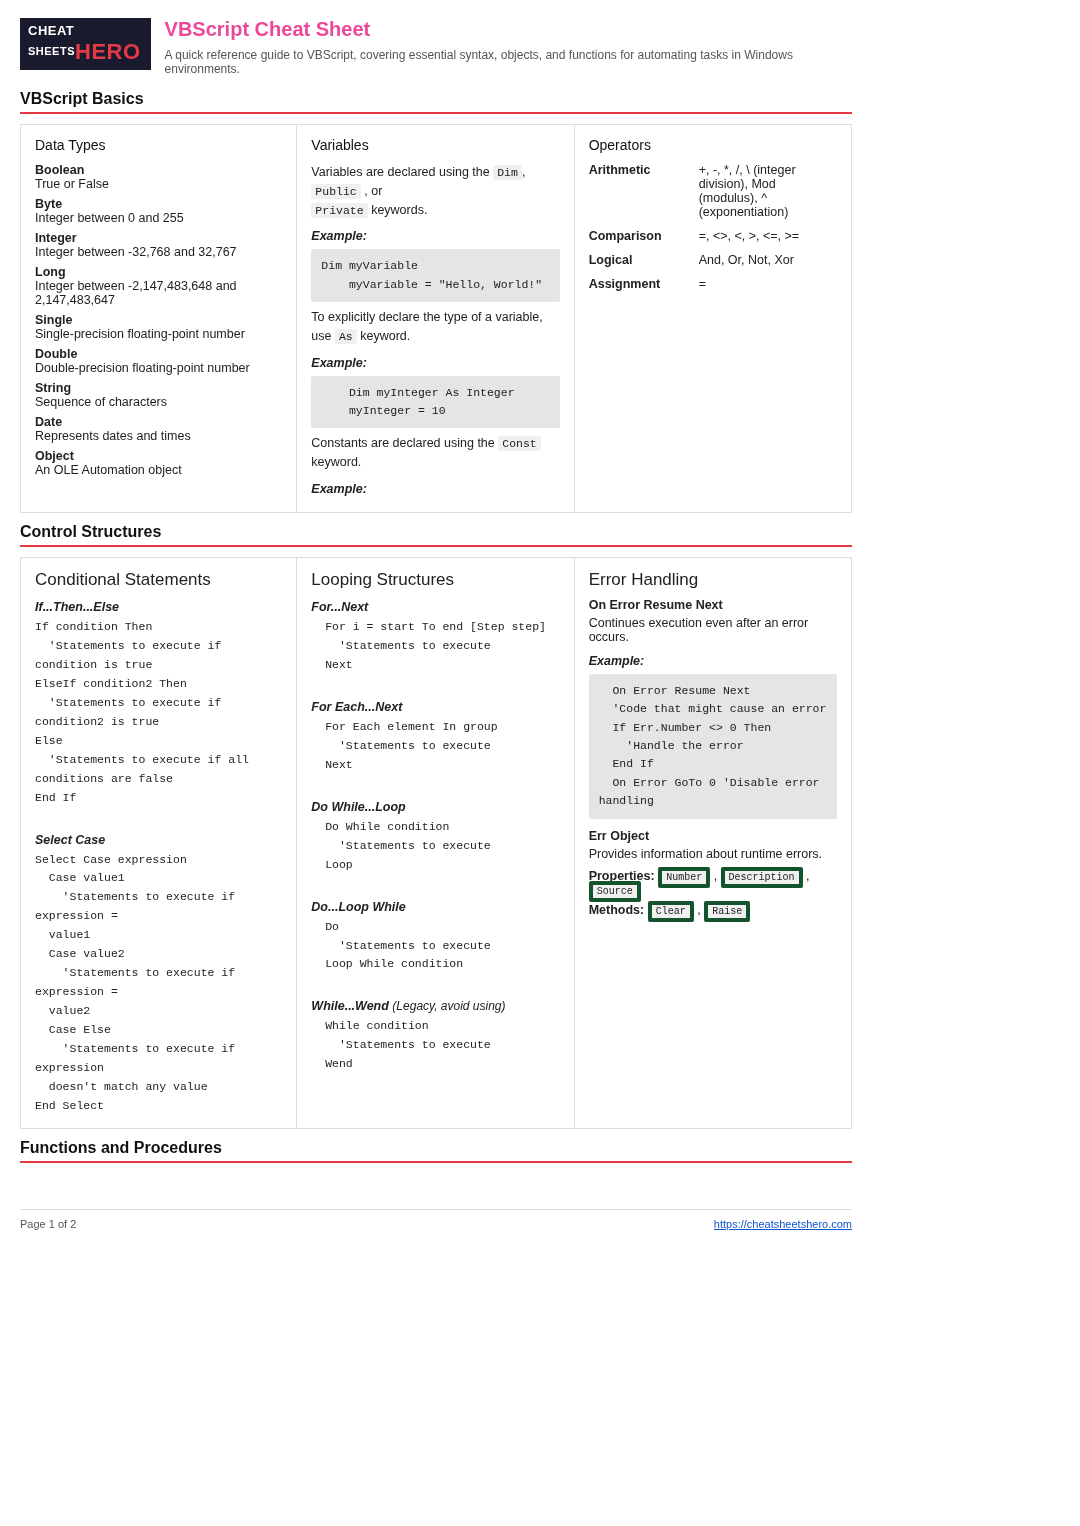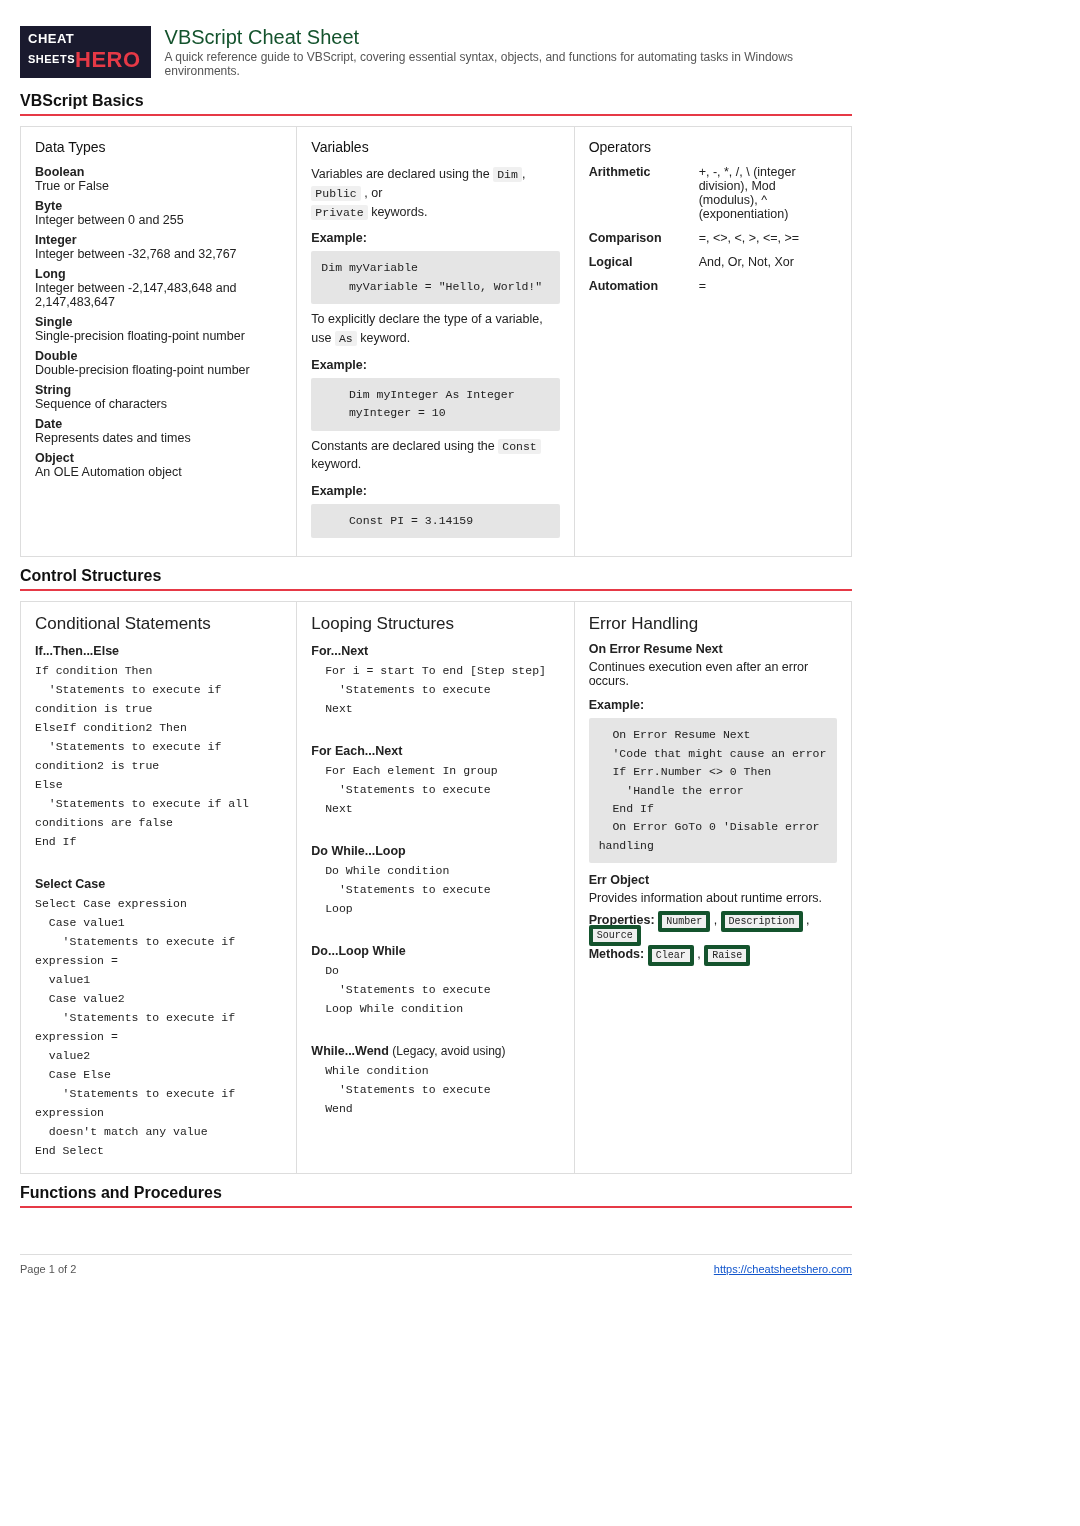--- a/index.html
+++ b/index.html
@@ -7,21 +7,21 @@
       font-family: Arial, sans-serif;
       font-size: 13px;
       color: #222;
       background: #fff;
       width: 1080px;
       min-height: 1526px;
       padding: 0;
     }
     .page-container {
       width: 872px;
-      padding: 26px 20px 40px 20px;
+      padding: 18px 20px 40px 20px;
     }
     
     .header {
       display: flex;
       align-items: flex-start;
       margin-bottom: 14px;
     }
     .logo-box {
       background: #1a1a2e;
       color: #fff;
@@ -36,23 +36,23 @@
     .logo-box .logo-top { font-size: 13px; }
     .logo-box .logo-bottom { display: flex; align-items: center; }
     .logo-box .logo-hero {
       font-size: 22px;
       color: #e63946;
       font-weight: 900;
       margin-right: 2px;
     }
     .header-text h1 {
       font-size: 20px;
-      font-weight: normal;
-      color: #14532d;
-      margin-bottom: 1px;
+      font-weight: bold;
+      color: #ec4899;
+      margin-bottom: 7px;
     }
     .header-text p {
       font-size: 12px;
       color: #555;
     }
     
     .section-title {
       font-size: 16px;
       font-weight: bold;
       color: #111;
@@ -150,20 +150,21 @@
     }
     .ctrl-panel-title {
       font-size: 17px;
       font-weight: normal;
       margin-bottom: 8px;
     }
     .code-section-title {
       font-weight: bold;
       font-size: 12.5px;
       margin: 10px 0 4px 0;
+      font-style: italic;
     }
     .code-section-title:first-child { margin-top: 0; }
     .ctrl-code {
       font-family: 'Courier New', monospace;
       font-size: 11.5px;
       line-height: 1.65;
       color: #222;
     }
     .err-title-bold {
       font-weight: bold;
@@ -291,40 +292,39 @@
         </div>
         <div class="code-section-title">Example:</div>
         <div class="code-block">&nbsp;&nbsp;&nbsp;&nbsp;Dim myInteger As Integer<br>&nbsp;&nbsp;&nbsp;&nbsp;myInteger = 10</div>
 
         <div class="var-text">
           <span>Constants are declared using the </span>
           <span class="code-inline">Const</span>
           <span> keyword.</span>
         </div>
         <div class="code-section-title">Example:</div>
-        <div class="code-block">&nbsp;&nbsp;&nbsp;&nbsp;Const PI = 3.14159</div>
       </div>
 
       <div class="col-panel">
         <div class="col-panel-title">Operators</div>
         <div id="op-rows">
             <div class="op-row">
               <span class="op-label">Arithmetic</span>
               <span class="op-value">+, -, *, /, \ (integer division), Mod (modulus), ^ (exponentiation)</span>
             </div>
             <div class="op-row">
               <span class="op-label">Comparison</span>
               <span class="op-value">=, &lt;&gt;, &lt;, &gt;, &lt;=, &gt;=</span>
             </div>
             <div class="op-row">
               <span class="op-label">Logical</span>
               <span class="op-value">And, Or, Not, Xor</span>
             </div>
             <div class="op-row">
-              <span class="op-label">Automation</span>
+              <span class="op-label">Assignment</span>
               <span class="op-value">=</span>
             </div>
           </div>
       </div>
 
     </div>
   </div>
 
   <div class="section-spacer">
     <div class="section-title">Control Structures</div>

